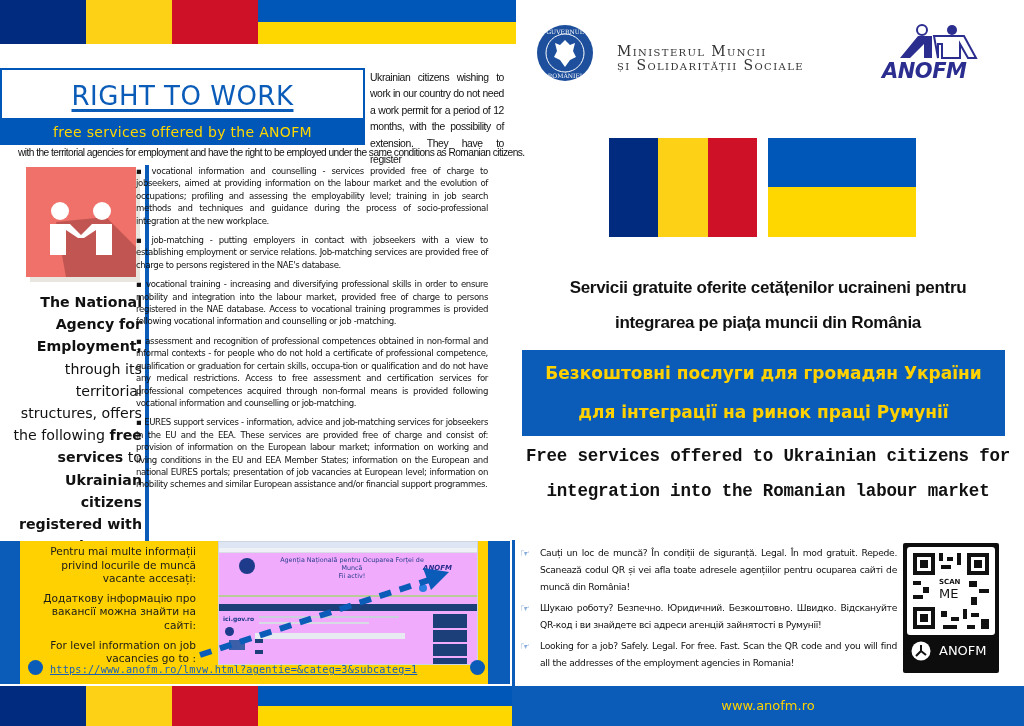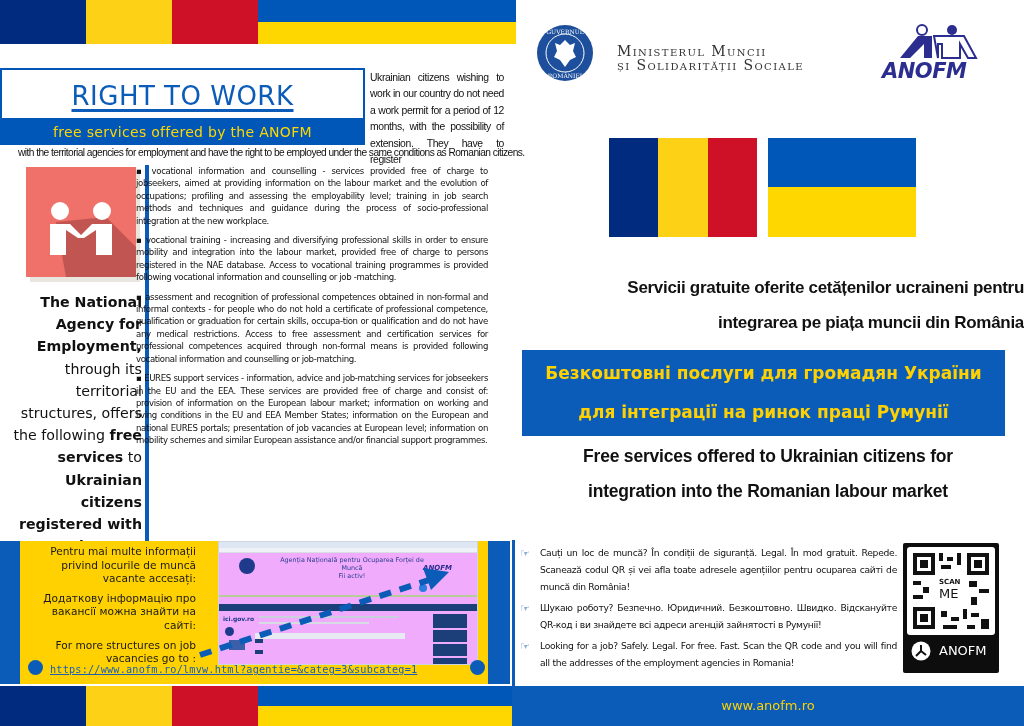--- a/index.html
+++ b/index.html
@@ -94,31 +94,31 @@
   }
 
   
   #ro-flag { position: absolute; left: 609px; top: 138px; width: 148px; height: 99px; display: flex; }
   #ro-flag div { flex: 1; }
   #ua-flag { position: absolute; left: 768px; top: 138px; width: 148px; height: 99px; }
   #ua-flag .top { height: 49px; background: #0057b8; }
   #ua-flag .bot { height: 50px; background: #ffd700; }
 
   .ro-heading {
-    position: absolute; left: 512px; width: 512px; text-align: right;
+    position: absolute; left: 512px; width: 512px; text-align: center;
     font-family: "Liberation Sans", sans-serif; font-weight: bold; font-size: 17px; color: #111;
     letter-spacing: -0.3px;
   }
   #ua-box {
     position: absolute; left: 522px; top: 350px; width: 483px; height: 86px; background: #0a5cb8;
     color: #ffd100; text-align: center; font-size: 17px; font-weight: bold; line-height: 39px; padding-top: 4px;
   }
   .en-heading {
     position: absolute; left: 512px; width: 512px; text-align: center;
-    font-family: Liberation Sans, sans-serif; font-weight: bold; font-size: 17.5px; color: #111; letter-spacing: -0.2px;
+    font-family: Liberation Mono, monospace; font-weight: bold; font-size: 17.5px; color: #111; letter-spacing: -0.2px;
   }
 
   
   #msg-bar { position: absolute; left: 512px; top: 540px; width: 3px; height: 146px; background: #0a5cb8; }
   .msg { position: absolute; left: 520px; width: 377px; font-size: 9.2px; line-height: 17px; text-align: justify; letter-spacing: -0.3px; }
   .msg .hand { position: absolute; left: 0; top: 1px; color: #1a5fb4; font-size: 11px; }
   .msg .txt { display: block; padding-left: 20px; }
 
   #qr-box { position: absolute; left: 903px; top: 543px; width: 96px; height: 130px; background: #0d0d0d; border-radius: 2px; }
   #qr-inner { position: absolute; left: 4px; top: 4px; width: 88px; height: 88px; background: #fff; border-radius: 3px; }
@@ -159,32 +159,33 @@
   </svg>
 </div>
 
 <div id="nae-text">
   <b>The National Agency for Employment,</b><span> through its territorial structures, offers the following </span><b>free services</b><span> to </span><b>Ukrainian citizens registered with the NAE:</b>
 </div>
 
 <div id="services-bar"></div>
 <div id="services">
   <p>▪ vocational information and counselling - services provided free of charge to jobseekers, aimed at providing information on the labour market and the evolution of occupations; profiling and assessing the employability level; training in job search methods and techniques and guidance during the process of socio-professional integration at the new workplace.</p>
+  <p>▪ job-matching - putting employers in contact with jobseekers with a view to establishing employment or service relations. Job-matching services are provided free of charge to persons registered in the NAE's database.</p>
   <p>▪ vocational training - increasing and diversifying professional skills in order to ensure mobility and integration into the labour market, provided free of charge to persons registered in the NAE database. Access to vocational training programmes is provided following vocational information and counselling or job -matching.</p>
   <p>▪ assessment and recognition of professional competences obtained in non-formal and informal contexts - for people who do not hold a certificate of professional competence, qualification or graduation for certain skills, occupa-tion or qualification and do not have any medical restrictions. Access to free assessment and certification services for professional competences acquired through non-formal means is provided following vocational information and counselling or job-matching.</p>
   <p>▪ EURES support services - information, advice and job-matching services for jobseekers in the EU and the EEA. These services are provided free of charge and consist of: provision of information on the European labour market; information on working and living conditions in the EU and EEA Member States; information on the European and national EURES portals; presentation of job vacancies at European level; information on mobility schemes and similar European assistance and/or financial support programmes.</p>
 </div>
 
 <div id="info-panel"></div>
 <div id="info-left-strip"></div>
 <div id="info-right-strip"></div>
 <div id="info-text">
   <p>Pentru mai multe informații privind locurile de muncă vacante accesați:</p>
   <p>Додаткову інформацію про вакансії можна знайти на сайті:</p>
-  <p>For more structures on job vacancies go to :</p>
+  <p>For level information on job vacancies go to :</p>
 </div>
 
 <div id="screenshot">
   <div style="height:6px;background:#dde6f2;"></div>
   <div style="height:5px;background:#eef1f6;border-bottom:1px solid #d8dde6;"></div>
   <div style="position:absolute;left:20px;top:16px;width:16px;height:16px;border-radius:50%;background:#1d3b8a;"></div>
   <div style="position:absolute;left:58px;top:14px;width:150px;text-align:center;font-size:6.4px;color:#2b3d8f;line-height:8px;">
     <span>Agenția Națională pentru Ocuparea Forței de Muncă</span><br>
     <span>Fii activ!</span>
   </div>

